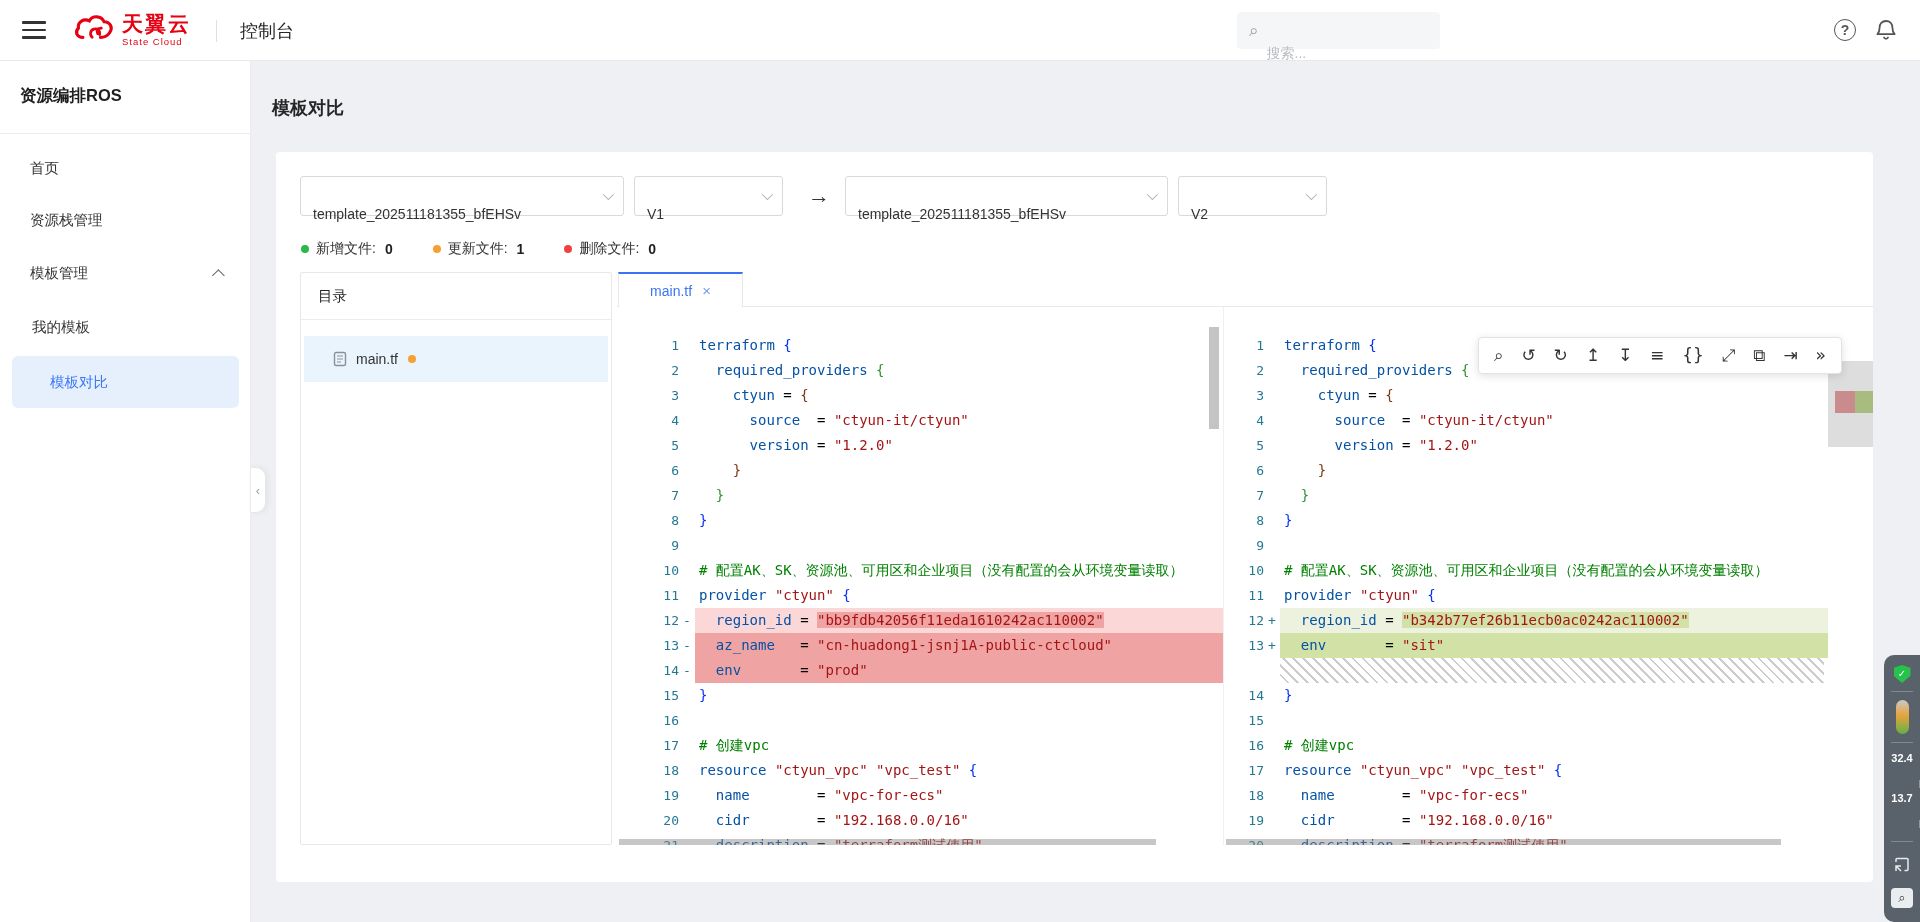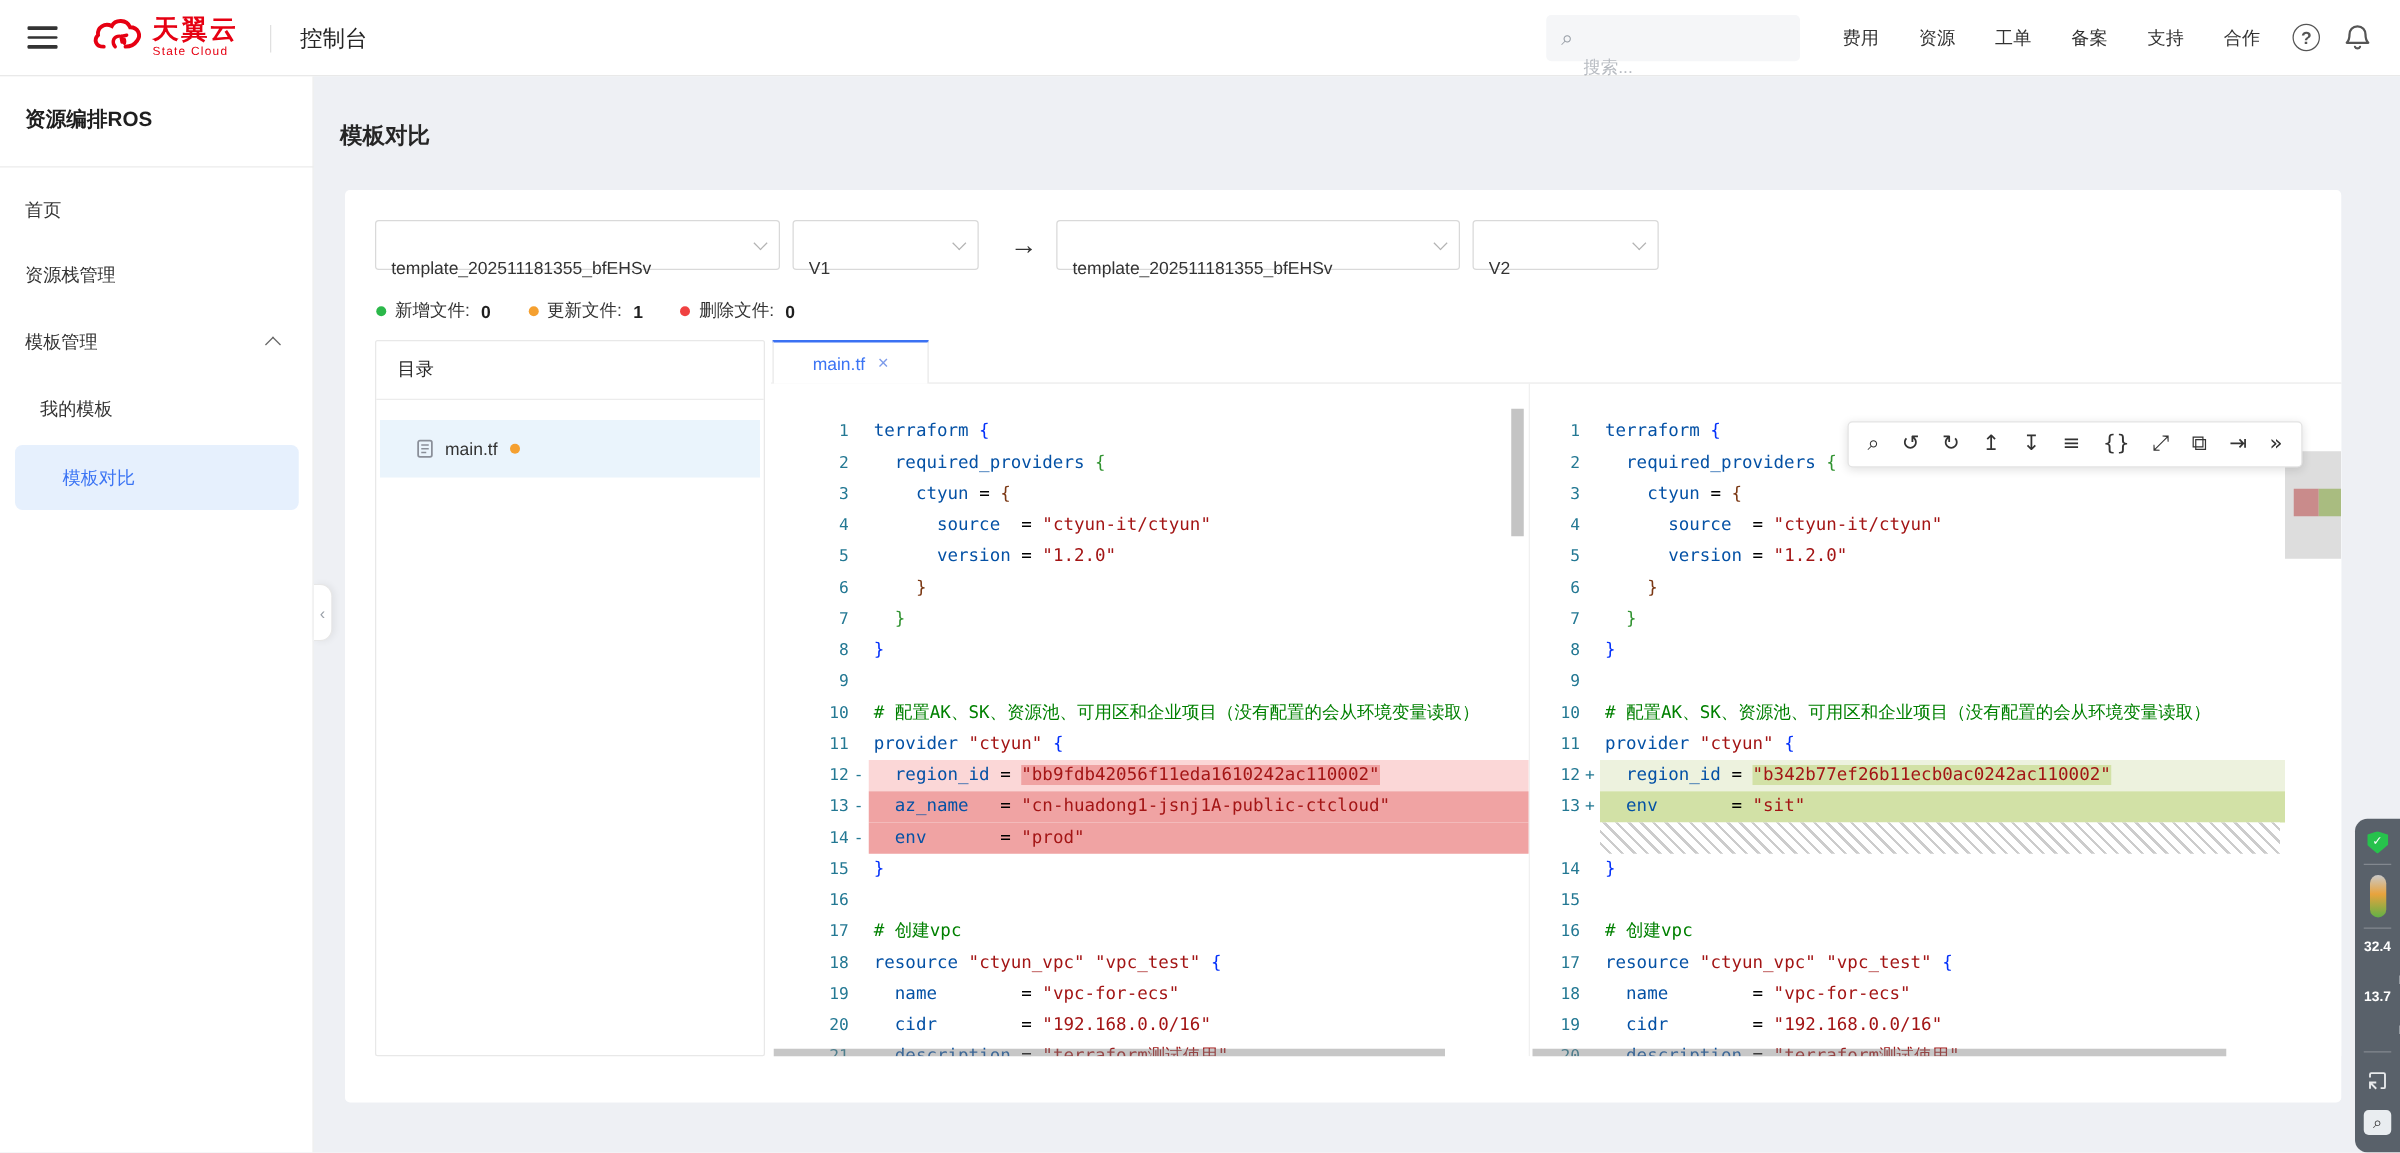--- a/index.html
+++ b/index.html
@@ -23,40 +23,40 @@
   .searchbox input::placeholder{color:#b8bcc2;}
   .top-menu{position:absolute;right:112px;top:0;height:61px;display:flex;align-items:center;gap:32px;}
   .top-menu span{font-size:14.5px;color:#333;cursor:pointer;white-space:nowrap;}
   .help-icon{position:absolute;right:64px;top:19px;width:22px;height:22px;border:1.6px solid #555;border-radius:50%;color:#555;font-size:14px;font-weight:bold;text-align:center;line-height:20px;cursor:pointer;}
   .bell-icon{position:absolute;right:22px;top:18px;width:24px;height:24px;cursor:pointer;}
 
   
   .sidebar{position:absolute;left:0;top:61px;width:251px;height:861px;background:#fff;border-right:1px solid #ececec;z-index:20;}
   .sb-title{position:absolute;left:20px;top:24px;font-size:16.5px;font-weight:bold;color:#1f1f1f;}
   .sb-divider{position:absolute;left:0;top:72px;width:251px;height:1px;background:#ececec;}
-  .sb-item{position:absolute;left:0;width:251px;height:52px;display:flex;align-items:center;padding-left:20px;font-size:14.5px;color:#333;cursor:pointer;}
+  .sb-item{position:absolute;left:0;width:251px;height:52px;display:flex;align-items:center;padding-left:30px;font-size:14.5px;color:#333;cursor:pointer;}
   .sb-item.child{padding-left:32px;}
   .sb-item .caret-up{margin-left:auto;margin-right:26px;width:9px;height:9px;border-left:1.8px solid #666;border-top:1.8px solid #666;transform:rotate(45deg) translateY(3px);}
   .sb-item.active-wrap{left:12px;width:227px;border-radius:6px;background:#e6f0fd;color:#3b74f4;font-weight:500;padding-left:38px;}
   .collapse-handle{position:absolute;left:251px;top:467px;width:15px;height:46px;background:#fff;border:1px solid #e7e7e7;border-left:none;border-radius:0 10px 10px 0;box-shadow:2px 0 6px rgba(0,0,0,.06);display:flex;align-items:center;justify-content:center;color:#9aa0a8;font-size:13px;cursor:pointer;z-index:25;}
 
   
   .page-title{position:absolute;left:272px;top:96px;font-size:18px;font-weight:bold;color:#262626;}
   .card{position:absolute;left:276px;top:152px;width:1597px;height:730px;background:#fff;border-radius:4px;}
 
   .dd{position:absolute;top:24px;height:40px;border:1px solid #d9d9d9;border-radius:3px;background:#fff;display:flex;align-items:center;padding:0 12px;font-size:14px;color:#333;cursor:pointer;}
   .dd .dd-label{flex:1;overflow:hidden;white-space:nowrap;margin-top:36px;}
   .dd .caret{width:8px;height:8px;border-right:1.5px solid #b3b3b3;border-bottom:1.5px solid #b3b3b3;transform:rotate(45deg) translateY(-2px);margin-left:8px;flex:none;}
   .dd1{left:24px;width:324px;}
   .dd2{left:358px;width:149px;}
   .dd3{left:569px;width:323px;}
   .dd4{left:902px;width:149px;}
   .map-arrow{position:absolute;left:524px;top:24px;width:38px;height:40px;text-align:center;line-height:40px;font-size:22px;color:#333;}
 
-  .stats{position:absolute;left:25px;top:88px;display:flex;gap:30px;align-items:center;font-size:14px;color:#333;}
+  .stats{position:absolute;left:25px;top:88px;display:flex;gap:40px;align-items:center;font-size:14px;color:#333;}
   .stat{display:flex;align-items:center;gap:7px;}
   .stat .dot{width:8px;height:8px;border-radius:50%;}
   .stat b{font-weight:bold;color:#1f1f1f;margin-left:2px;}
 
   
   .tree{position:absolute;left:24px;top:120px;width:312px;height:573px;border:1px solid #e8e8e8;border-radius:2px;background:#fff;}
   .tree-header{height:47px;line-height:47px;padding-left:17px;font-size:14.5px;color:#262626;border-bottom:1px solid #ececec;}
   .tree-item{position:absolute;left:3px;right:3px;top:63px;height:46px;background:#eaf4fc;display:flex;align-items:center;padding-left:28px;font-size:14px;color:#333;cursor:pointer;}
   .tree-item svg{width:16px;height:16px;margin-right:8px;flex:none;}
   .tree-item .mod-dot{width:8px;height:8px;border-radius:50%;background:#f5a030;margin-left:10px;}
@@ -133,28 +133,20 @@
         <div class="logo-cn">天翼云</div>
         <div class="logo-en">State Cloud</div>
       </div>
     </div>
     <div class="top-divider"></div>
     <div class="console-label">控制台</div>
     <div class="searchbox">
       <span class="mag">⌕</span>
       <input type="text" placeholder="搜索..." style="">
     </div>
-    <div class="top-menu">
-      <span>费用</span>
-      <span>资源</span>
-      <span>工单</span>
-      <span>备案</span>
-      <span>支持</span>
-      <span>合作</span>
-    </div>
     <div class="help-icon">?</div>
     <svg class="bell-icon" viewBox="0 0 24 24">
       <path d="M12 3 c-4 0-6.4 3-6.4 6.6 c0 3.4-1 5.4-2.2 6.6 h17.2 c-1.2-1.2-2.2-3.2-2.2-6.6 C18.4 6 16 3 12 3 z" fill="none" stroke="#555" stroke-width="1.8" stroke-linejoin="round"></path>
       <path d="M10 19.5 a2.2 2.2 0 0 0 4 0" fill="none" stroke="#555" stroke-width="1.8" stroke-linecap="round"></path>
     </svg>
   </div>
 
   <div class="sidebar">
     <div class="sb-title">资源编排ROS</div>
     <div class="sb-divider"></div>

